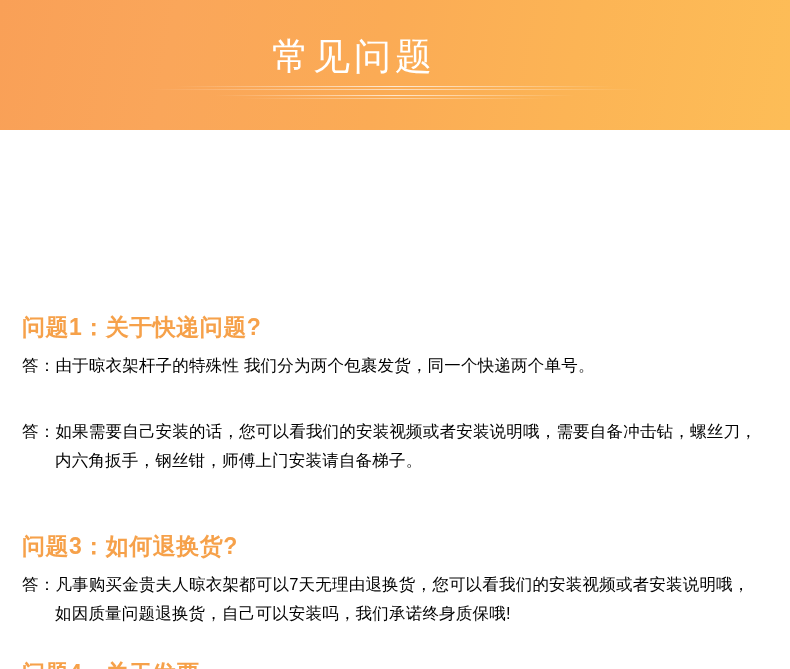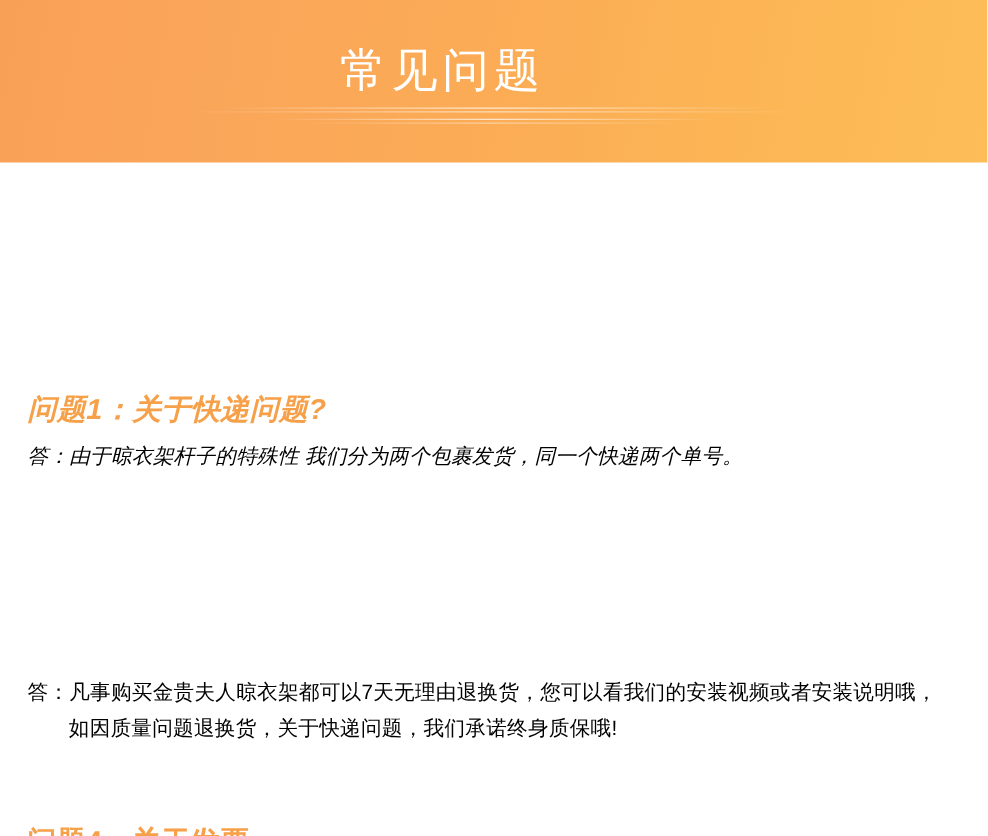--- a/index.html
+++ b/index.html
@@ -108,21 +108,21 @@
   }
   .faq-a .a-line {
     display: block;
     white-space: nowrap;
   }
   .faq-a .a-line.indent {
     padding-left: 33px;
   }
 
   
-  .item-1 { top: 182px; font-style: italic; }
+  .item-1 { top: 182px; }
   .item-2 { top: 278px; }
   .item-3 { top: 401px; }
   .item-4 { top: 528px; }
 
   .q-gap { height: 9px; }
 </style>
 </head>
 <body>
 
 <div class="page">
@@ -142,27 +142,32 @@
     <div class="faq-item item-1">
       <div class="faq-q">问题1：关于快递问题?</div>
       <div class="q-gap"></div>
       <div class="faq-a">
         <span class="a-line">答：由于晾衣架杆子的特殊性 我们分为两个包裹发货，同一个快递两个单号。</span>
       </div>
     </div>
 
     <div class="faq-item item-2">
       <div class="q-gap"></div>
+      <div class="faq-a">
+        <span class="a-line">答：如果需要自己安装的话，您可以看我们的安装视频或者安装说明哦，需要自备冲击钻，螺丝刀，</span>
+        <span class="a-line indent">内六角扳手，钢丝钳，师傅上门安装请自备梯子。</span>
+      </div>
     </div>
 
     <div class="faq-item item-3">
+      <div class="faq-q">问题3：如何退换货?</div>
       <div class="q-gap"></div>
       <div class="faq-a">
         <span class="a-line">答：凡事购买金贵夫人晾衣架都可以7天无理由退换货，您可以看我们的安装视频或者安装说明哦，</span>
-        <span class="a-line indent">如因质量问题退换货，关于快递问题，我们承诺终身质保哦!</span>
+        <span class="a-line indent">如因质量问题退换货，自己可以安装吗，我们承诺终身质保哦!</span>
       </div>
     </div>
 
     <div class="faq-item item-4">
       <div class="faq-q">问题4：关于发票</div>
 
     </div>
 
   </div>
 </div>

